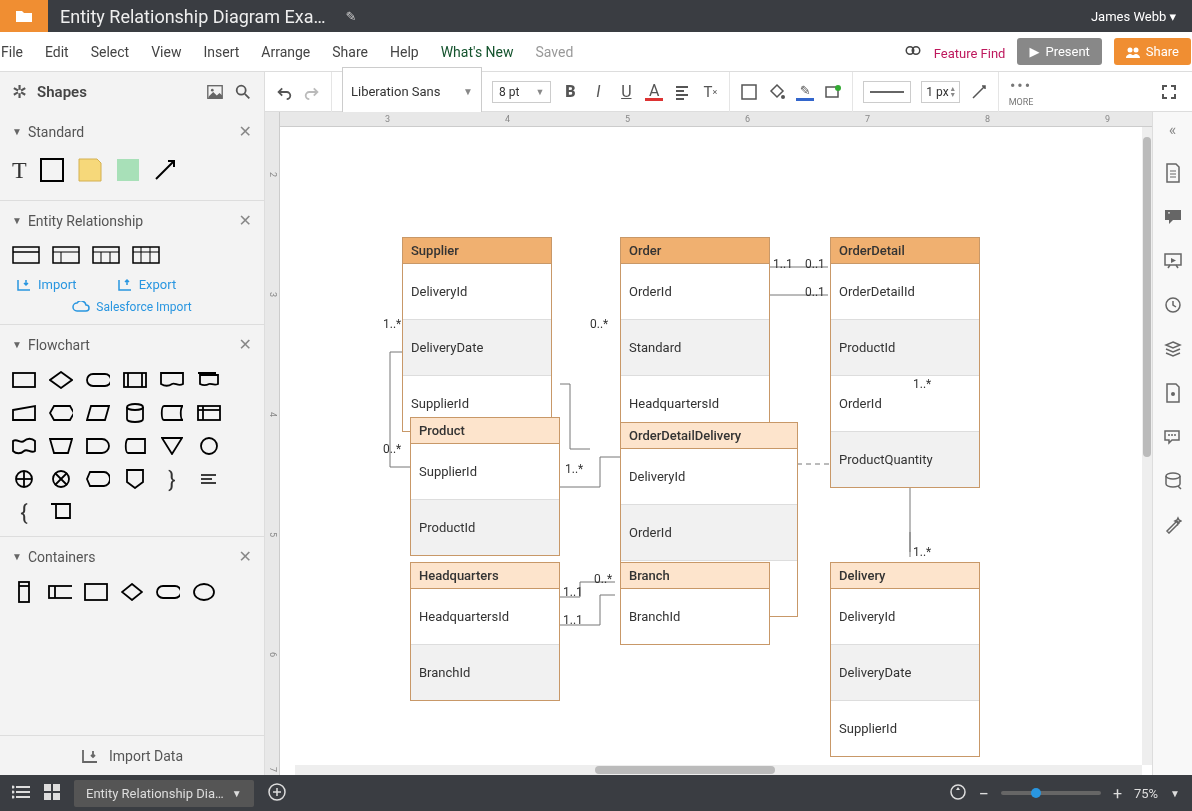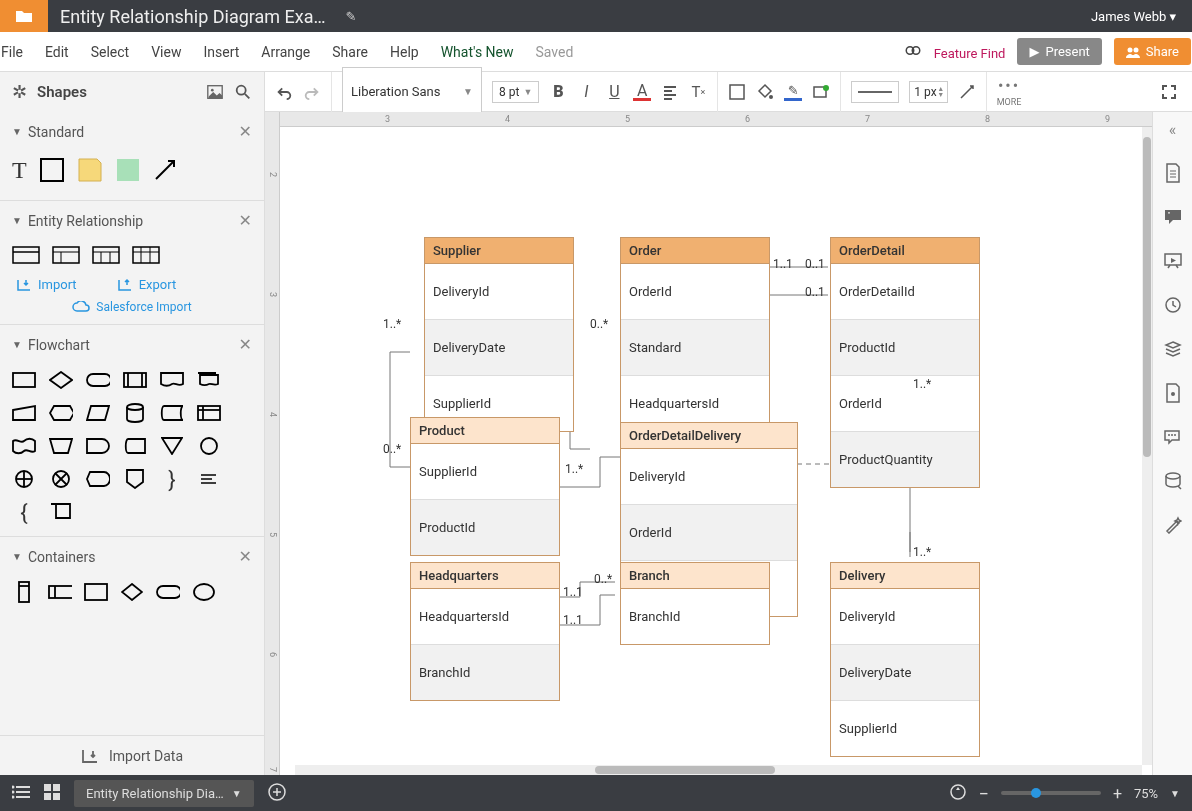--- a/index.html
+++ b/index.html
@@ -18,21 +18,21 @@
 .btn{padding:6px 12px;border-radius:3px;font-size:13px;display:flex;align-items:center;gap:6px;cursor:pointer;border:none}
 .btn-present{background:#888;color:#fff}
 .btn-share{background:#f08e32;color:#fff}
 .toolbar{height:40px;display:flex;align-items:center;border-bottom:1px solid #ddd}
 .shapes-header{width:265px;height:40px;display:flex;align-items:center;padding:0 12px;gap:10px;background:#f3f3f3;border-right:1px solid #ddd}
 .shapes-header .title{font-weight:600;font-size:15px;color:#444}
 .shapes-header .spacer{flex:1}
 .tb-section{display:flex;align-items:center;height:40px;padding:0 10px;gap:10px;border-right:1px solid #e5e5e5}
 .tb-icon{width:18px;height:18px;display:flex;align-items:center;justify-content:center;color:#555;cursor:pointer}
 .font-select{border:1px solid #ccc;padding:16px 8px;font-size:13px;width:140px;display:flex;justify-content:space-between;align-items:center;background:#fff}
-.size-select{border:1px solid #ccc;padding:3px 6px;font-size:12px;display:flex;gap:4px;align-items:center;background:#fff}
+.size-select{border:1px solid #ccc;padding:3px 6px;font-size:12px;display:flex;gap:16px;align-items:center;background:#fff}
 .line-select{border:1px solid #ccc;padding:3px 6px;width:48px;height:22px;display:flex;align-items:center;background:#fff}
 .px-select{border:1px solid #ccc;padding:3px 4px;font-size:12px;display:flex;align-items:center;gap:2px;height:22px;background:#fff}
 .more-btn{display:flex;flex-direction:column;align-items:center;font-size:9px;color:#777;gap:2px}
 .main{display:flex;height:663px}
 .sidebar{width:265px;background:#f3f3f3;border-right:1px solid #ddd;display:flex;flex-direction:column;overflow:hidden}
 .panel{border-bottom:1px solid #ddd}
 .panel-header{display:flex;align-items:center;padding:10px 12px;font-size:14px;color:#555}
 .panel-header .chev{margin-right:6px;font-size:10px;color:#666}
 .panel-header .close{margin-left:auto;color:#888;font-size:16px;cursor:pointer}
 .panel-body{padding:6px 12px 14px;display:flex;flex-wrap:wrap;gap:12px}
@@ -512,21 +512,21 @@
         <path d="M280 360 h40 v-30 h20" fill="none" stroke="#777" stroke-width="1"></path>
         <path d="M490 140 h58" fill="none" stroke="#777" stroke-width="1"></path>
         <path d="M490 168 h58" fill="none" stroke="#777" stroke-width="1"></path>
         <path d="M490 337 h140 v-120" fill="none" stroke="#777" stroke-width="1" stroke-dasharray="5 4"></path>
         <path d="M280 470 h20 v-15 h35" fill="none" stroke="#777" stroke-width="1"></path>
         <path d="M280 498 h40 v-30 h15" fill="none" stroke="#777" stroke-width="1"></path>
         <path d="M630 255 v170" fill="none" stroke="#777" stroke-width="1"></path>
         <path d="M630 405 v25" fill="none" stroke="#777" stroke-width="1"></path>
       </svg>
 
-      <div class="entity" style="left:144px;top:110px;width:150px">
+      <div class="entity" style="left:122px;top:110px;width:150px">
         <div class="entity-header">Supplier</div>
         <div class="entity-row">DeliveryId</div>
         <div class="entity-row">DeliveryDate</div>
         <div class="entity-row">SupplierId</div>
       </div>
       <div class="entity" style="left:340px;top:110px;width:150px">
         <div class="entity-header">Order</div>
         <div class="entity-row">OrderId</div>
         <div class="entity-row">Standard</div>
         <div class="entity-row">HeadquartersId</div>

